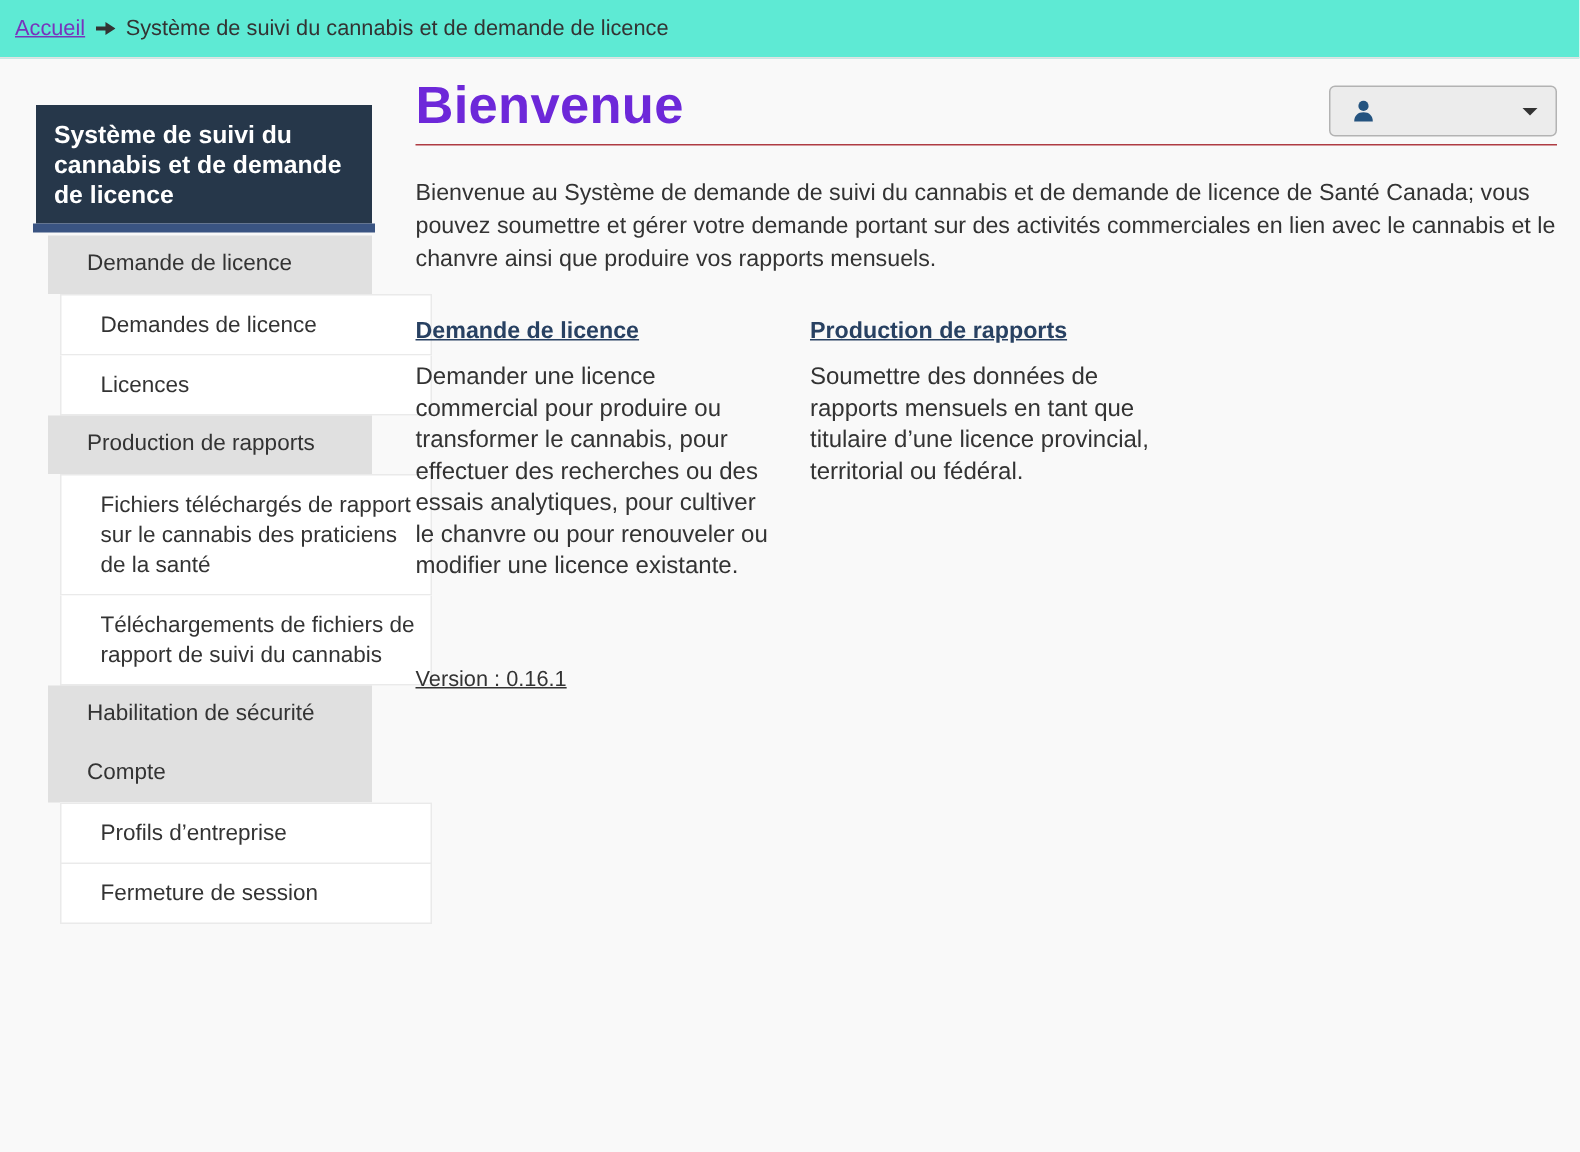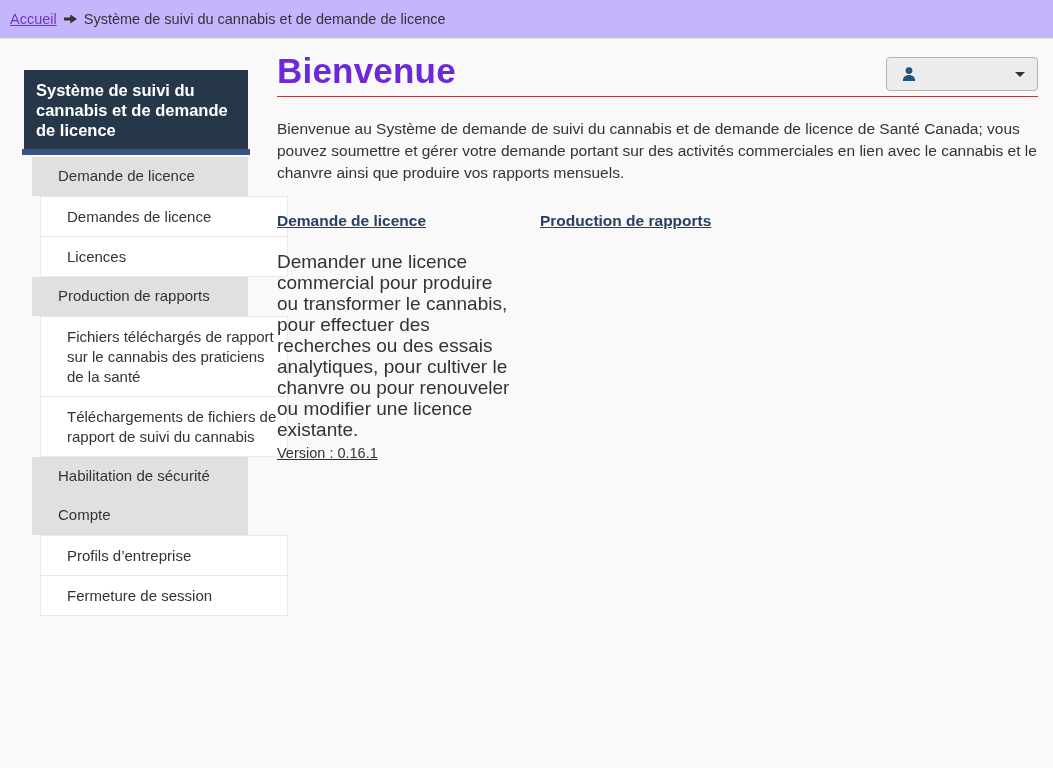--- a/index.html
+++ b/index.html
@@ -7,21 +7,21 @@
   body {
     font-family:"Liberation Sans","DejaVu Sans",sans-serif;
     background:#f9f9f9;
     color:#333;
     position:relative;
   }
 
   
   .breadcrumb-bar {
     position:absolute; top:0; left:0; width:1053px; height:39px;
-    background:#c4b5fd; border-bottom:1px solid #e2e2e2;
+    background:#5eead4; border-bottom:1px solid #e2e2e2;
     display:flex; align-items:center; padding-left:10px;
     font-size:14.5px;
   }
   .breadcrumb-bar a {
     color:#7834bc; text-decoration:underline; cursor:pointer;
   }
   .crumb-arrow { margin:0 7px; display:inline-flex; align-items:center; }
 
   
   .sidebar { position:absolute; left:24px; top:70px; width:224px; }
@@ -70,21 +70,21 @@
     width:761px;
   }
   .cards { display:flex; margin-top:26px; }
   .card { width:240px; }
   .card + .card { margin-left:23px; width:248px; }
   .card-title {
     font-size:15.5px; font-weight:bold; color:#284162;
     text-decoration:underline; line-height:21px; cursor:pointer;
     display:inline-block;
   }
-  .card-body { margin-top:20px; font-size:19px; line-height:21px; color:#333; }
+  .card-body { margin-top:10px; font-size:16px; line-height:21px; color:#333; }
   .version { position:absolute; left:0; top:397px; font-size:14.5px; color:#333;text-decoration:underline; }
 </style>
 </head>
 <body>
 
 <div class="breadcrumb-bar">
   <a>Accueil</a>
   <span class="crumb-arrow">
     <svg width="13" height="10" viewBox="0 0 13 10">
         <path d="M0 3.6h6.3V0.6L13 5 6.3 9.4V6.4H0z" fill="#333"></path>
@@ -127,17 +127,18 @@
 
   <p class="intro">Bienvenue au Système de demande de suivi du cannabis et de demande de licence de Santé Canada; vous pouvez soumettre et gérer votre demande portant sur des activités commerciales en lien avec le cannabis et le chanvre ainsi que produire vos rapports mensuels.</p>
 
   <div class="cards">
     <div class="card">
       <a class="card-title">Demande de licence</a>
       <p class="card-body">Demander une licence commercial pour produire ou transformer le cannabis, pour effectuer des recherches ou des essais analytiques, pour cultiver le chanvre ou pour renouveler ou modifier une licence existante.</p>
     </div>
     <div class="card">
       <a class="card-title">Production de rapports</a>
+      <p class="card-body">Soumettre des données de rapports mensuels en tant que titulaire d’une licence provincial, territorial ou fédéral.</p>
     </div>
   </div>
 
   <div class="version">Version : 0.16.1</div>
 </div>
 
 </body></html>

